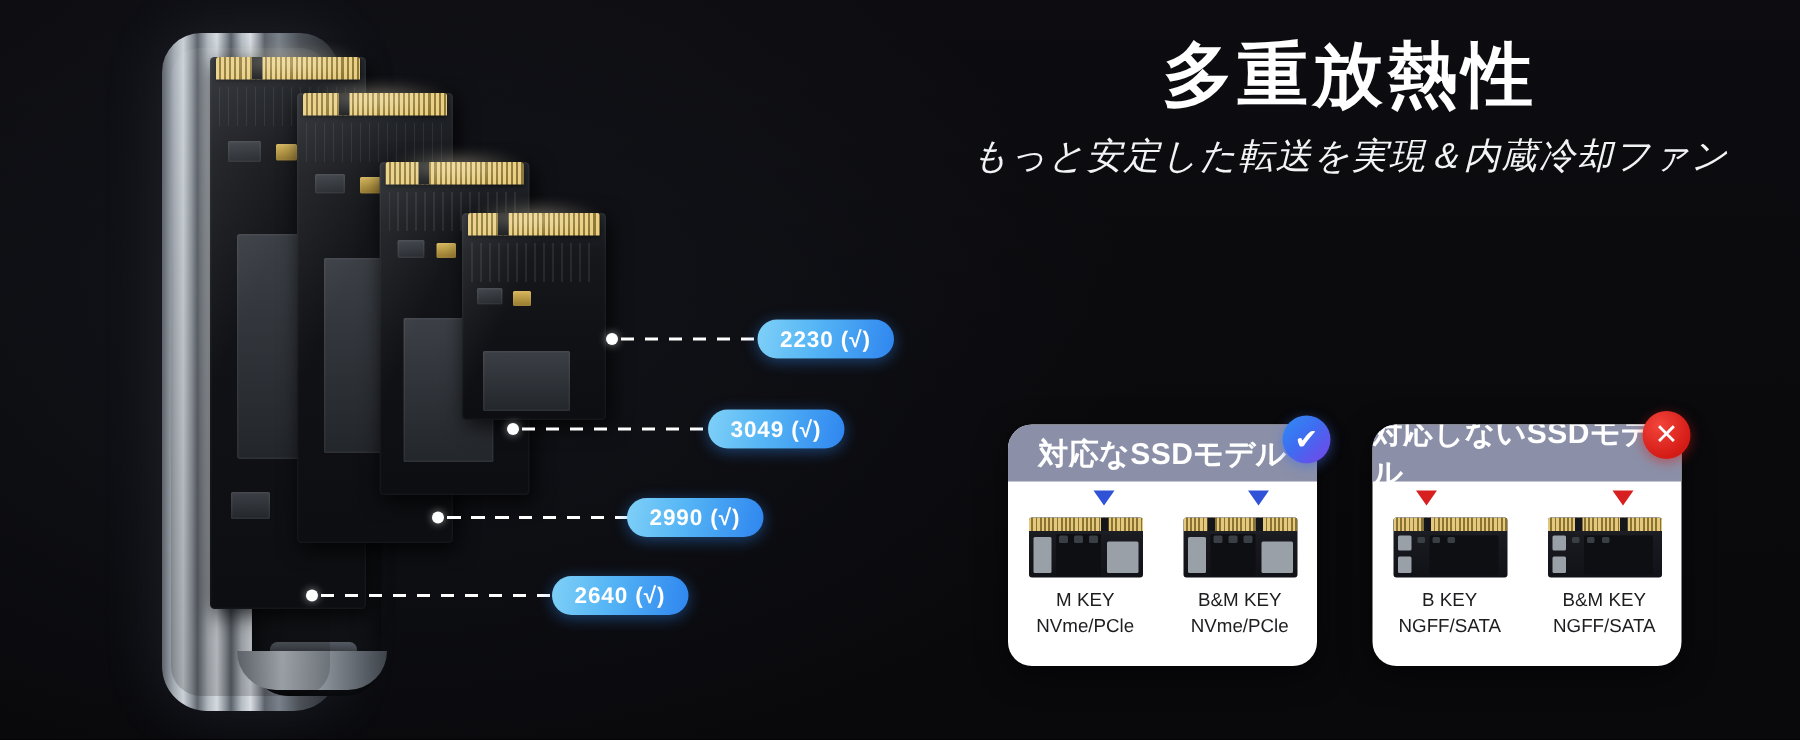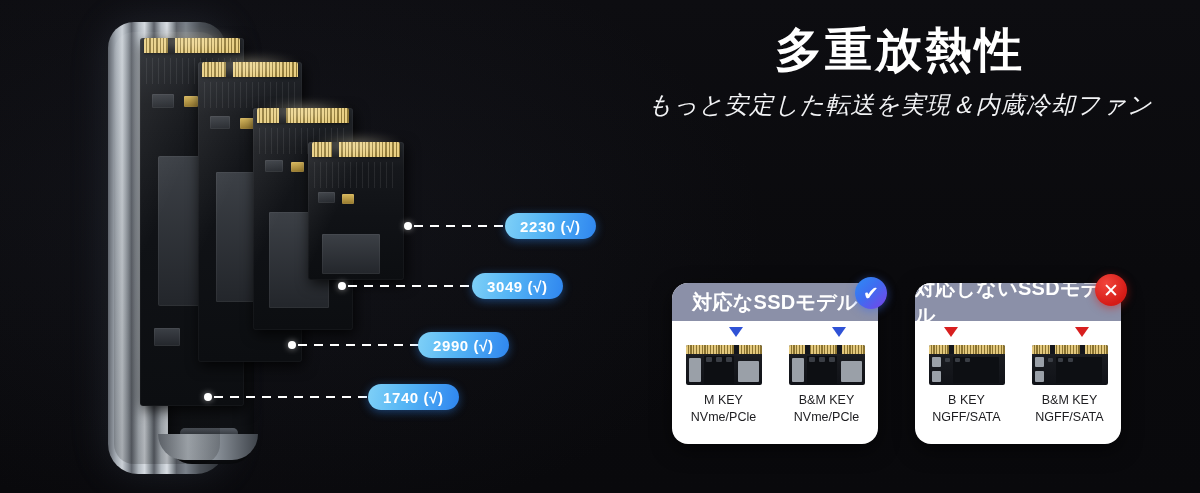--- a/index.html
+++ b/index.html
@@ -400,21 +400,21 @@
 
   <div>
     <div class="leader-dot" style="left:288px; top:341px;"></div>
     <div class="leader" style="left:298px; top:344px; width:122px;"></div>
     <div class="size-badge" style="left:418px; top:332px;">2990 (√)</div>
   </div>
 
   <div>
     <div class="leader-dot" style="left:204px; top:393px;"></div>
     <div class="leader" style="left:214px; top:396px; width:156px;"></div>
-    <div class="size-badge" style="left:368px; top:384px;">1740 (√)</div>
+    <div class="size-badge" style="left:368px; top:384px;">2640 (√)</div>
   </div>
 
   <div class="headline-block">
     <h1 class="headline">多重放熱性</h1>
     <p class="subheadline">もっと安定した転送を実現＆内蔵冷却ファン</p>
   </div>
 
   <div class="compat-card" style="left:672px; top:283px;">
     <div class="compat-head">対応なSSDモデル</div>
     <div class="compat-body">

